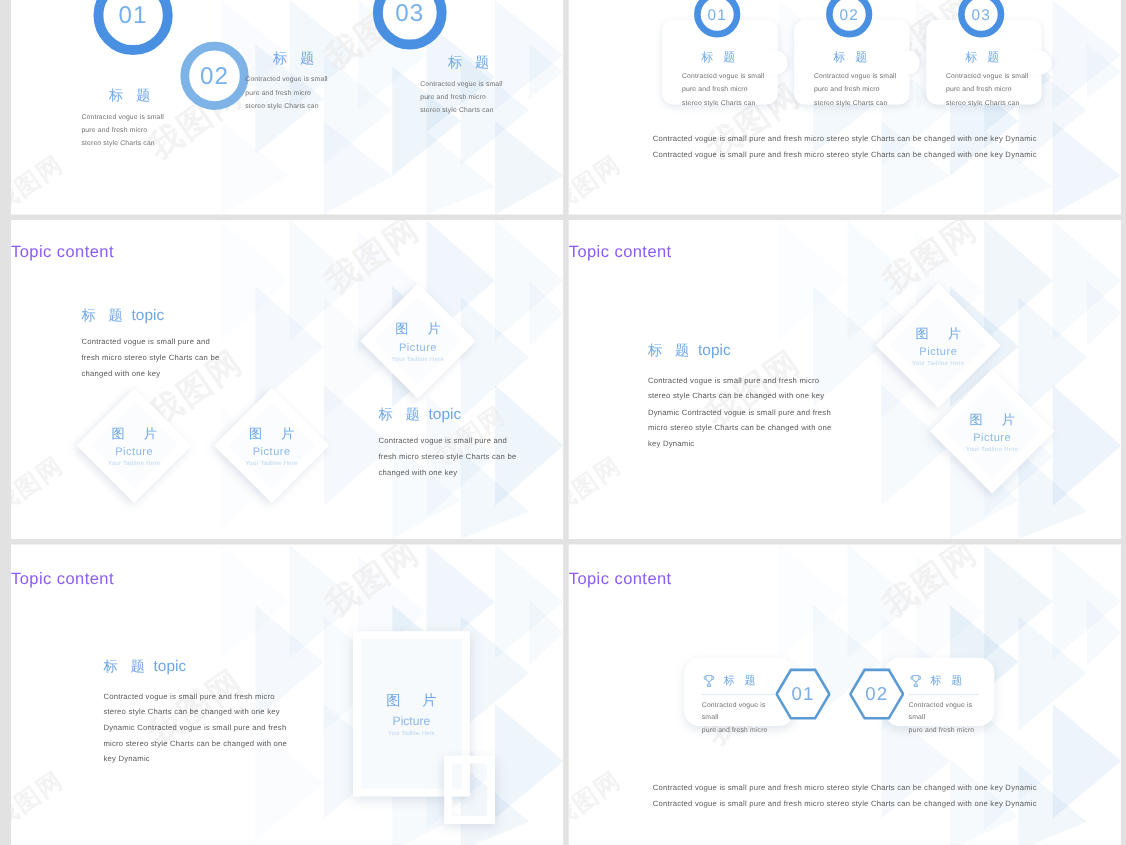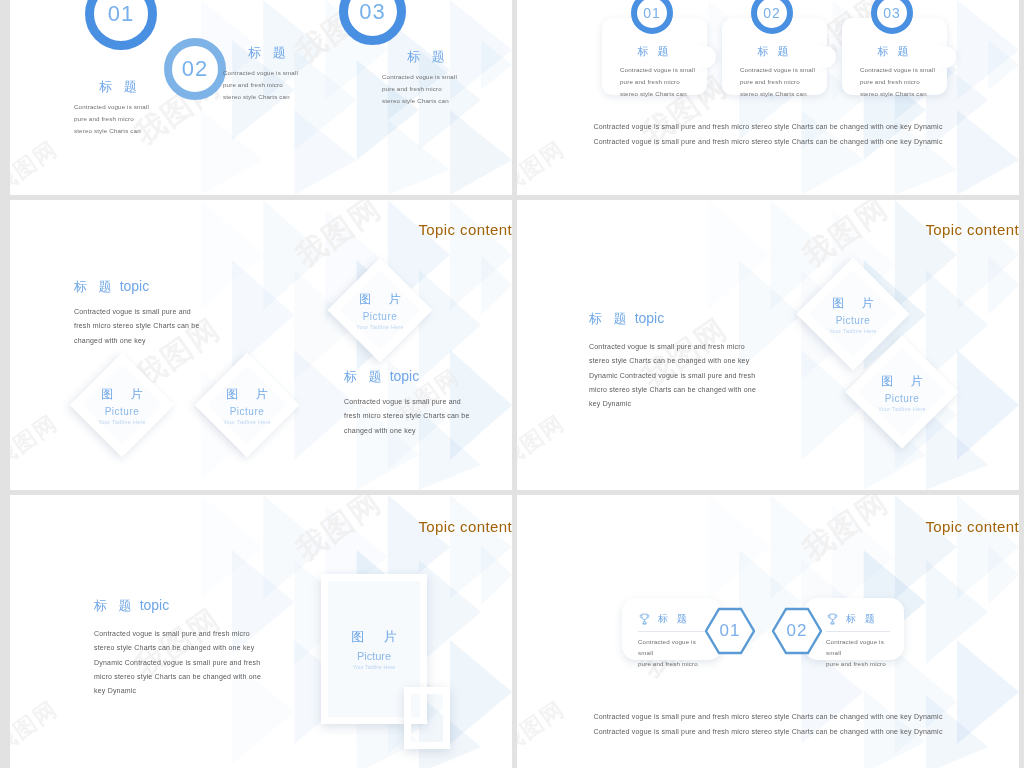--- a/index.html
+++ b/index.html
@@ -44,22 +44,22 @@
     font-family:"DejaVu Sans",sans-serif;
   }
   .wm .w1{left:24%;top:46%;}
   .wm .w2{left:56%;top:4%;}
   .wm .w3{left:-4%;top:78%;font-size:22px;}
   .wm .w4{left:76%;top:62%;font-size:22px;}
 
   
   .slide-title{
     position:absolute;left:0;right:0;
-    text-align:right;
-    color:#a16207;
+    text-align:left;
+    color:#8b5cf6;
     font-size:15px;
     letter-spacing:.4px;
     z-index:6;
   }
   .cn-head{
     color:#6ea6e8;
     font-size:13px;
     letter-spacing:4px;
     white-space:nowrap;
   }

